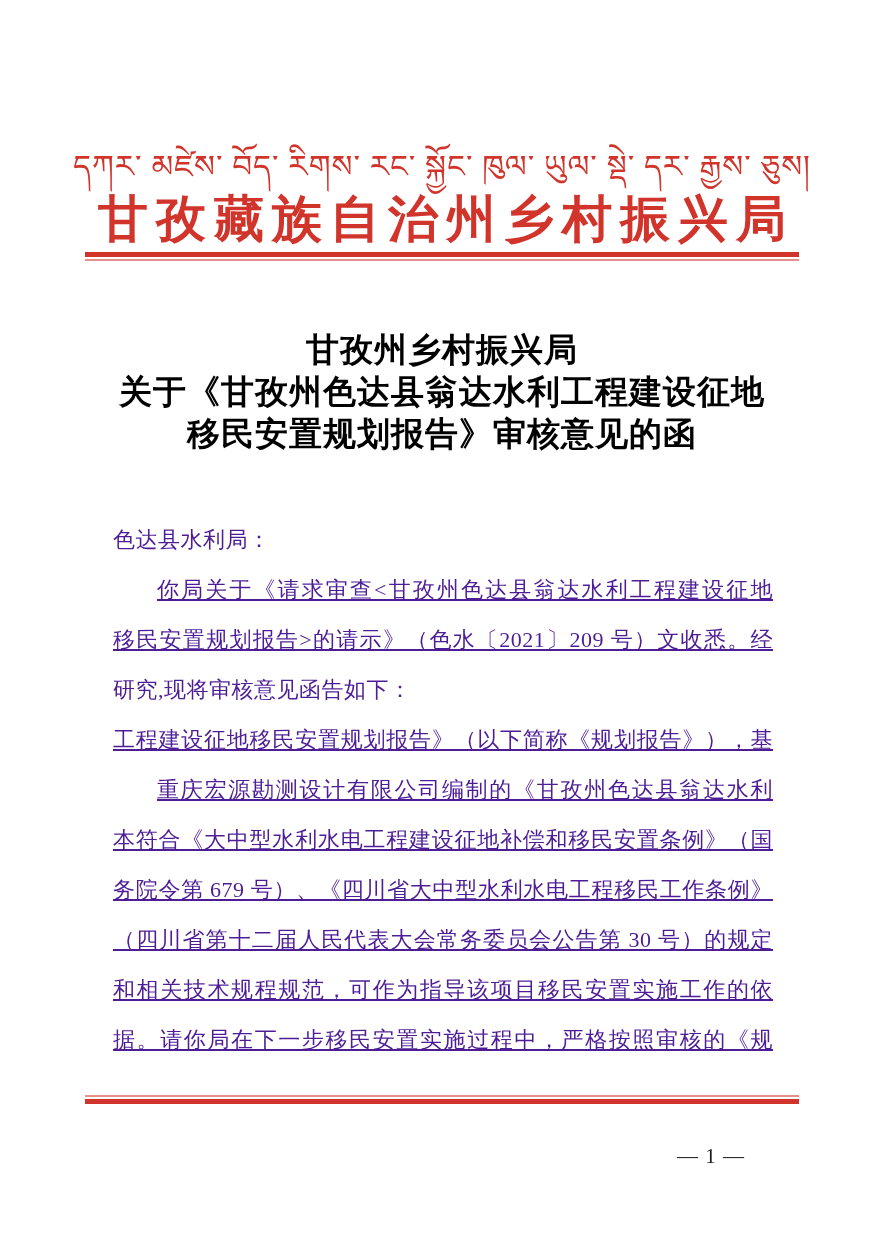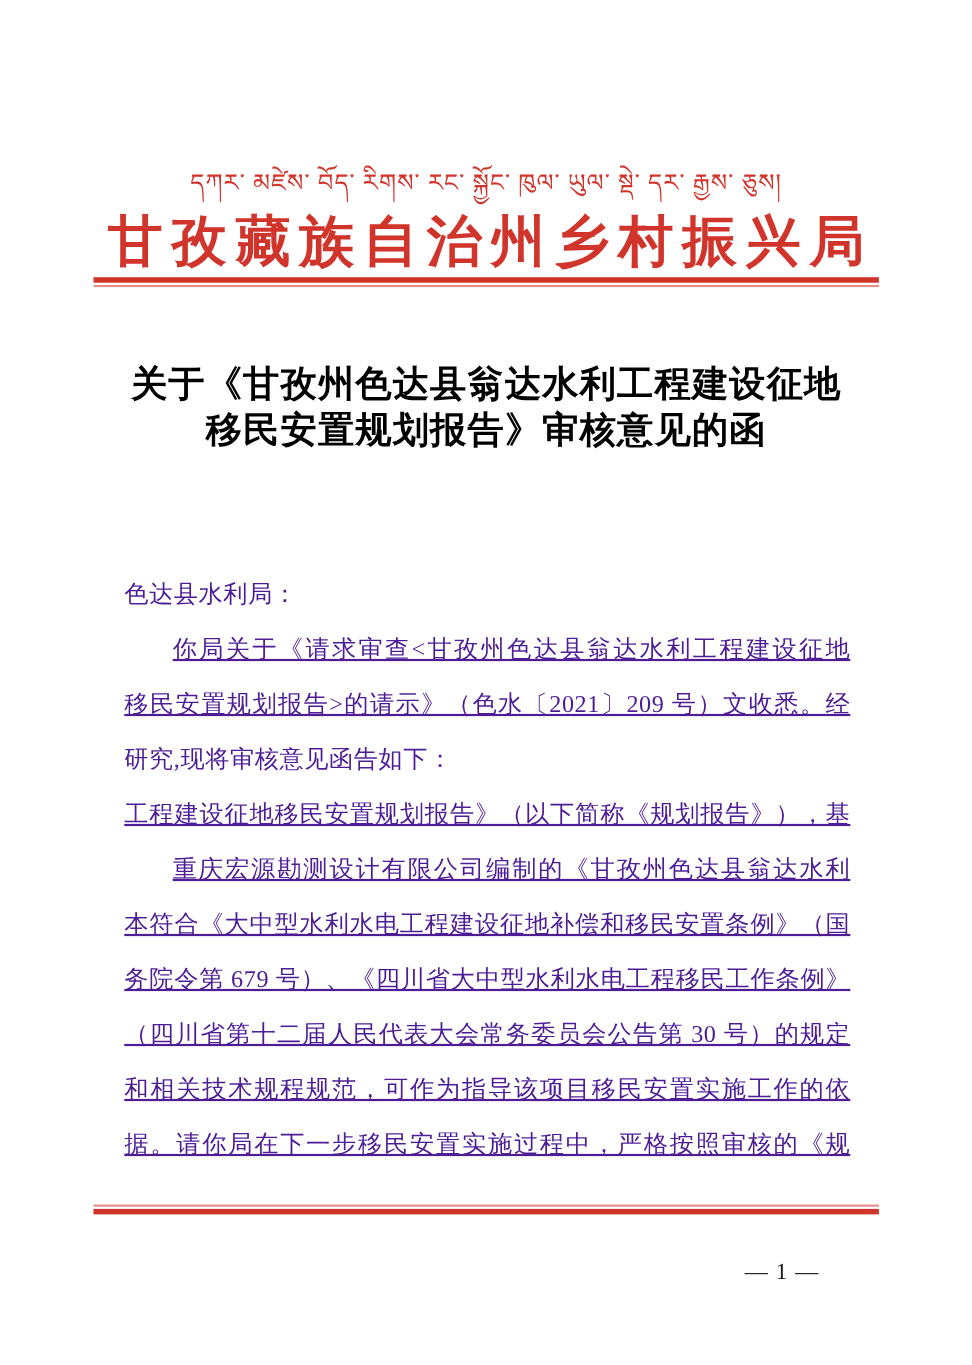--- a/index.html
+++ b/index.html
@@ -17,21 +17,21 @@
   
   .letterhead {
     position: absolute;
     top: 148px;
     left: 0;
     width: 100%;
     text-align: center;
   }
   .tibetan {
     color: var(--red);
-    font-size: 22px;
+    font-size: 31px;
     line-height: 38px;
     letter-spacing: 1px;
     white-space: nowrap;
   }
   .agency {
     color: var(--red);
     font-size: 50px;
     font-weight: 700;
     line-height: 58px;
     letter-spacing: 8px;
@@ -105,20 +105,21 @@
   <header class="letterhead">
     <div class="tibetan">དཀར་ མཛེས་ བོད་ རིགས་ རང་ སྐྱོང་ ཁུལ་ ཡུལ་ སྡེ་ དར་ རྒྱས་ ཅུས།</div>
     <div class="agency">甘孜藏族自治州乡村振兴局</div>
     <div class="rule rule-top">
       <div class="bar thick"></div>
       <div class="bar thin"></div>
     </div>
   </header>
 
   <div class="title-block">
+    <div class="title-line">甘孜州乡村振兴局</div>
     <div class="title-line">关于《甘孜州色达县翁达水利工程建设征地</div>
     <div class="title-line">移民安置规划报告》审核意见的函</div>
   </div>
 
   <div class="body-block">
     <div class="body-line salutation">色达县水利局：</div>
     <div class="body-lines">
         <div class="body-line indent flush">你局关于《请求审查&lt;甘孜州色达县翁达水利工程建设征地</div>
         <div class="body-line flush">移民安置规划报告&gt;的请示》（色水〔2021〕209 号）文收悉。经</div>
         <div class="body-line">研究,现将审核意见函告如下：</div>

